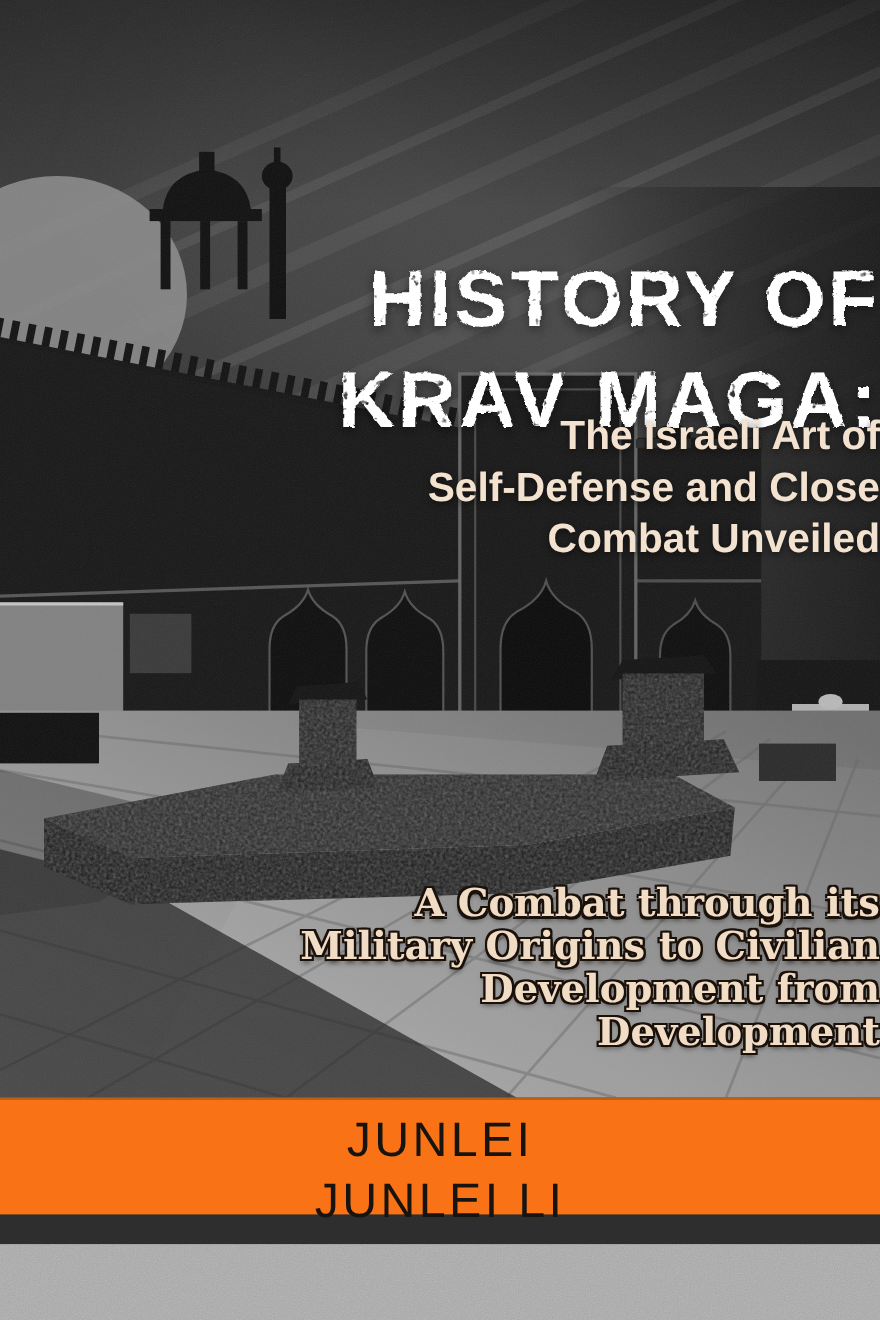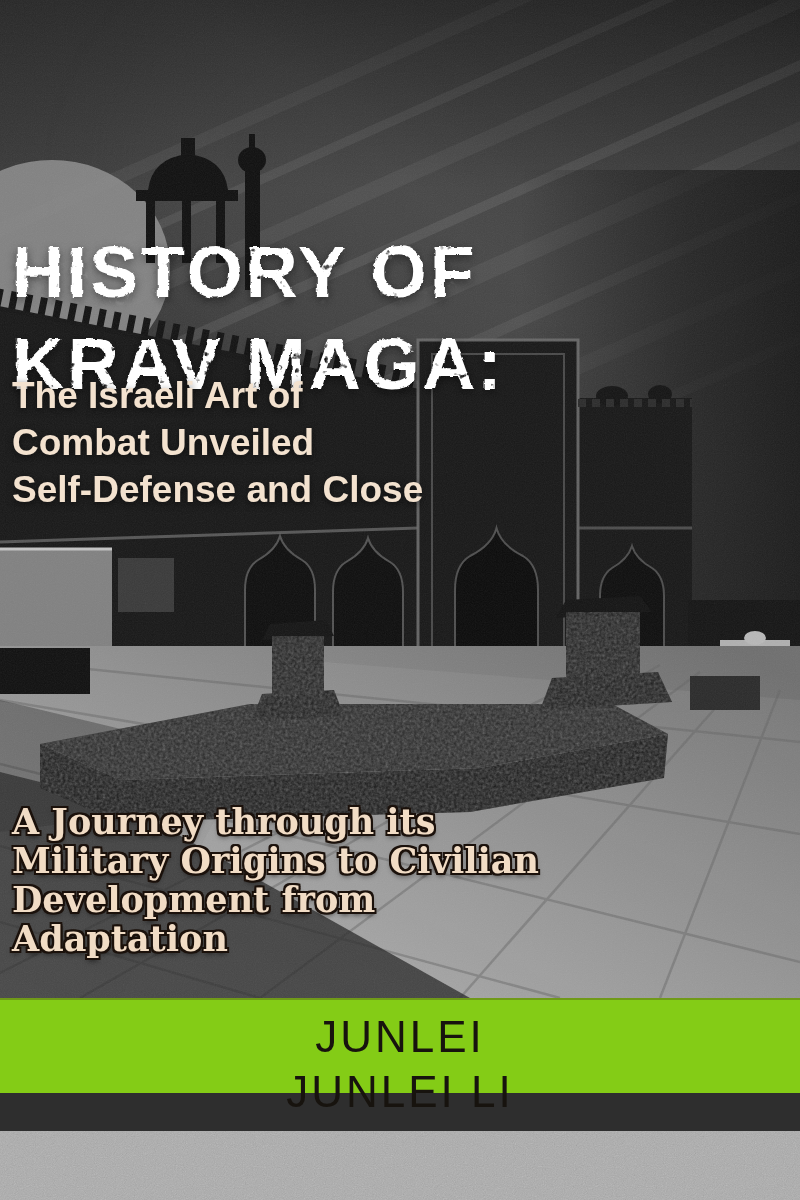--- a/index.html
+++ b/index.html
@@ -1,21 +1,21 @@
 <!DOCTYPE html>
 <html><head>
 <meta charset="utf-8">
 <style>
   html,body{margin:0;padding:0;background:#ffffff;}
   .cover{
     position:relative;width:800px;height:1200px;overflow:hidden;
     font-family:"Liberation Sans",sans-serif;background:#2e2e2e;
   }
   .bg{position:absolute;left:0;top:0;width:800px;height:998px;display:block;}
-  .textblock{position:absolute;left:12px;right:0;text-align:left;}
+  .textblock{position:absolute;left:0;right:0;text-align:right;}
   .textblock span{display:block;}
   .title{
     top:178px;
     font-family:"Liberation Sans",sans-serif;
     font-weight:800;font-size:72px;line-height:92px;letter-spacing:3px;
     color:#ffffff;
     filter:url(#distressF);
     text-shadow:0 3px 10px rgba(0,0,0,0.45);
   }
   .subtitle{
@@ -31,22 +31,22 @@
     font-weight:700;font-size:35px;line-height:39px;
     color:#f1dcc5;
     text-shadow:
       -2px -2px 0 #1b110b, 2px -2px 0 #1b110b,
       -2px  2px 0 #1b110b, 2px  2px 0 #1b110b,
       -2px  0   0 #1b110b, 2px  0   0 #1b110b,
        0   -2px 0 #1b110b, 0    2px 0 #1b110b,
        0    3px 5px rgba(0,0,0,0.6);
   }
   .author-band{
-    position:absolute;left:0;top:998px;width:800px;height:95px;
-    background:#84cc16;border-top:2px solid rgba(74,60,30,0.35);
+    position:absolute;left:0;top:998px;width:800px;height:106px;
+    background:#f97316;border-top:2px solid rgba(74,60,30,0.35);
     box-sizing:border-box;text-align:center;padding-top:9px;
   }
   .author-band span{
     display:block;
     font-family:"Liberation Sans",sans-serif;
     font-weight:400;font-size:44px;line-height:55px;letter-spacing:3px;
     color:#17130e;
   }
   .bottom-strip{position:absolute;left:0;top:1131px;width:800px;height:69px;}
   .bottom-strip svg{display:block;}
@@ -214,29 +214,29 @@
     <rect x="0" y="0" width="800" height="998" filter="url(#grainF)" opacity="0.09"></rect>
   </svg>
 
   <h1 class="textblock title">
     <span>HISTORY OF</span>
     <span>KRAV MAGA:</span>
   </h1>
 
   <div class="textblock subtitle">
     <span>The Israeli Art of</span>
+    <span>Self-Defense and Close</span>
     <span>Combat Unveiled</span>
-    <span>Self-Defense and Close</span>
   </div>
 
   <div class="textblock tagline">
-    <span>A Journey through its</span>
+    <span>A Combat through its</span>
     <span>Military Origins to Civilian</span>
     <span>Development from</span>
-    <span>Adaptation</span>
+    <span>Development</span>
   </div>
 
   <div class="author-band">
     <span>JUNLEI</span>
     <span>JUNLEI LI</span>
   </div>
 
   <div class="bottom-strip">
     <svg width="800" height="69" viewBox="0 0 800 69" preserveAspectRatio="none">
       <rect x="0" y="0" width="800" height="69" fill="#acacac"></rect>

